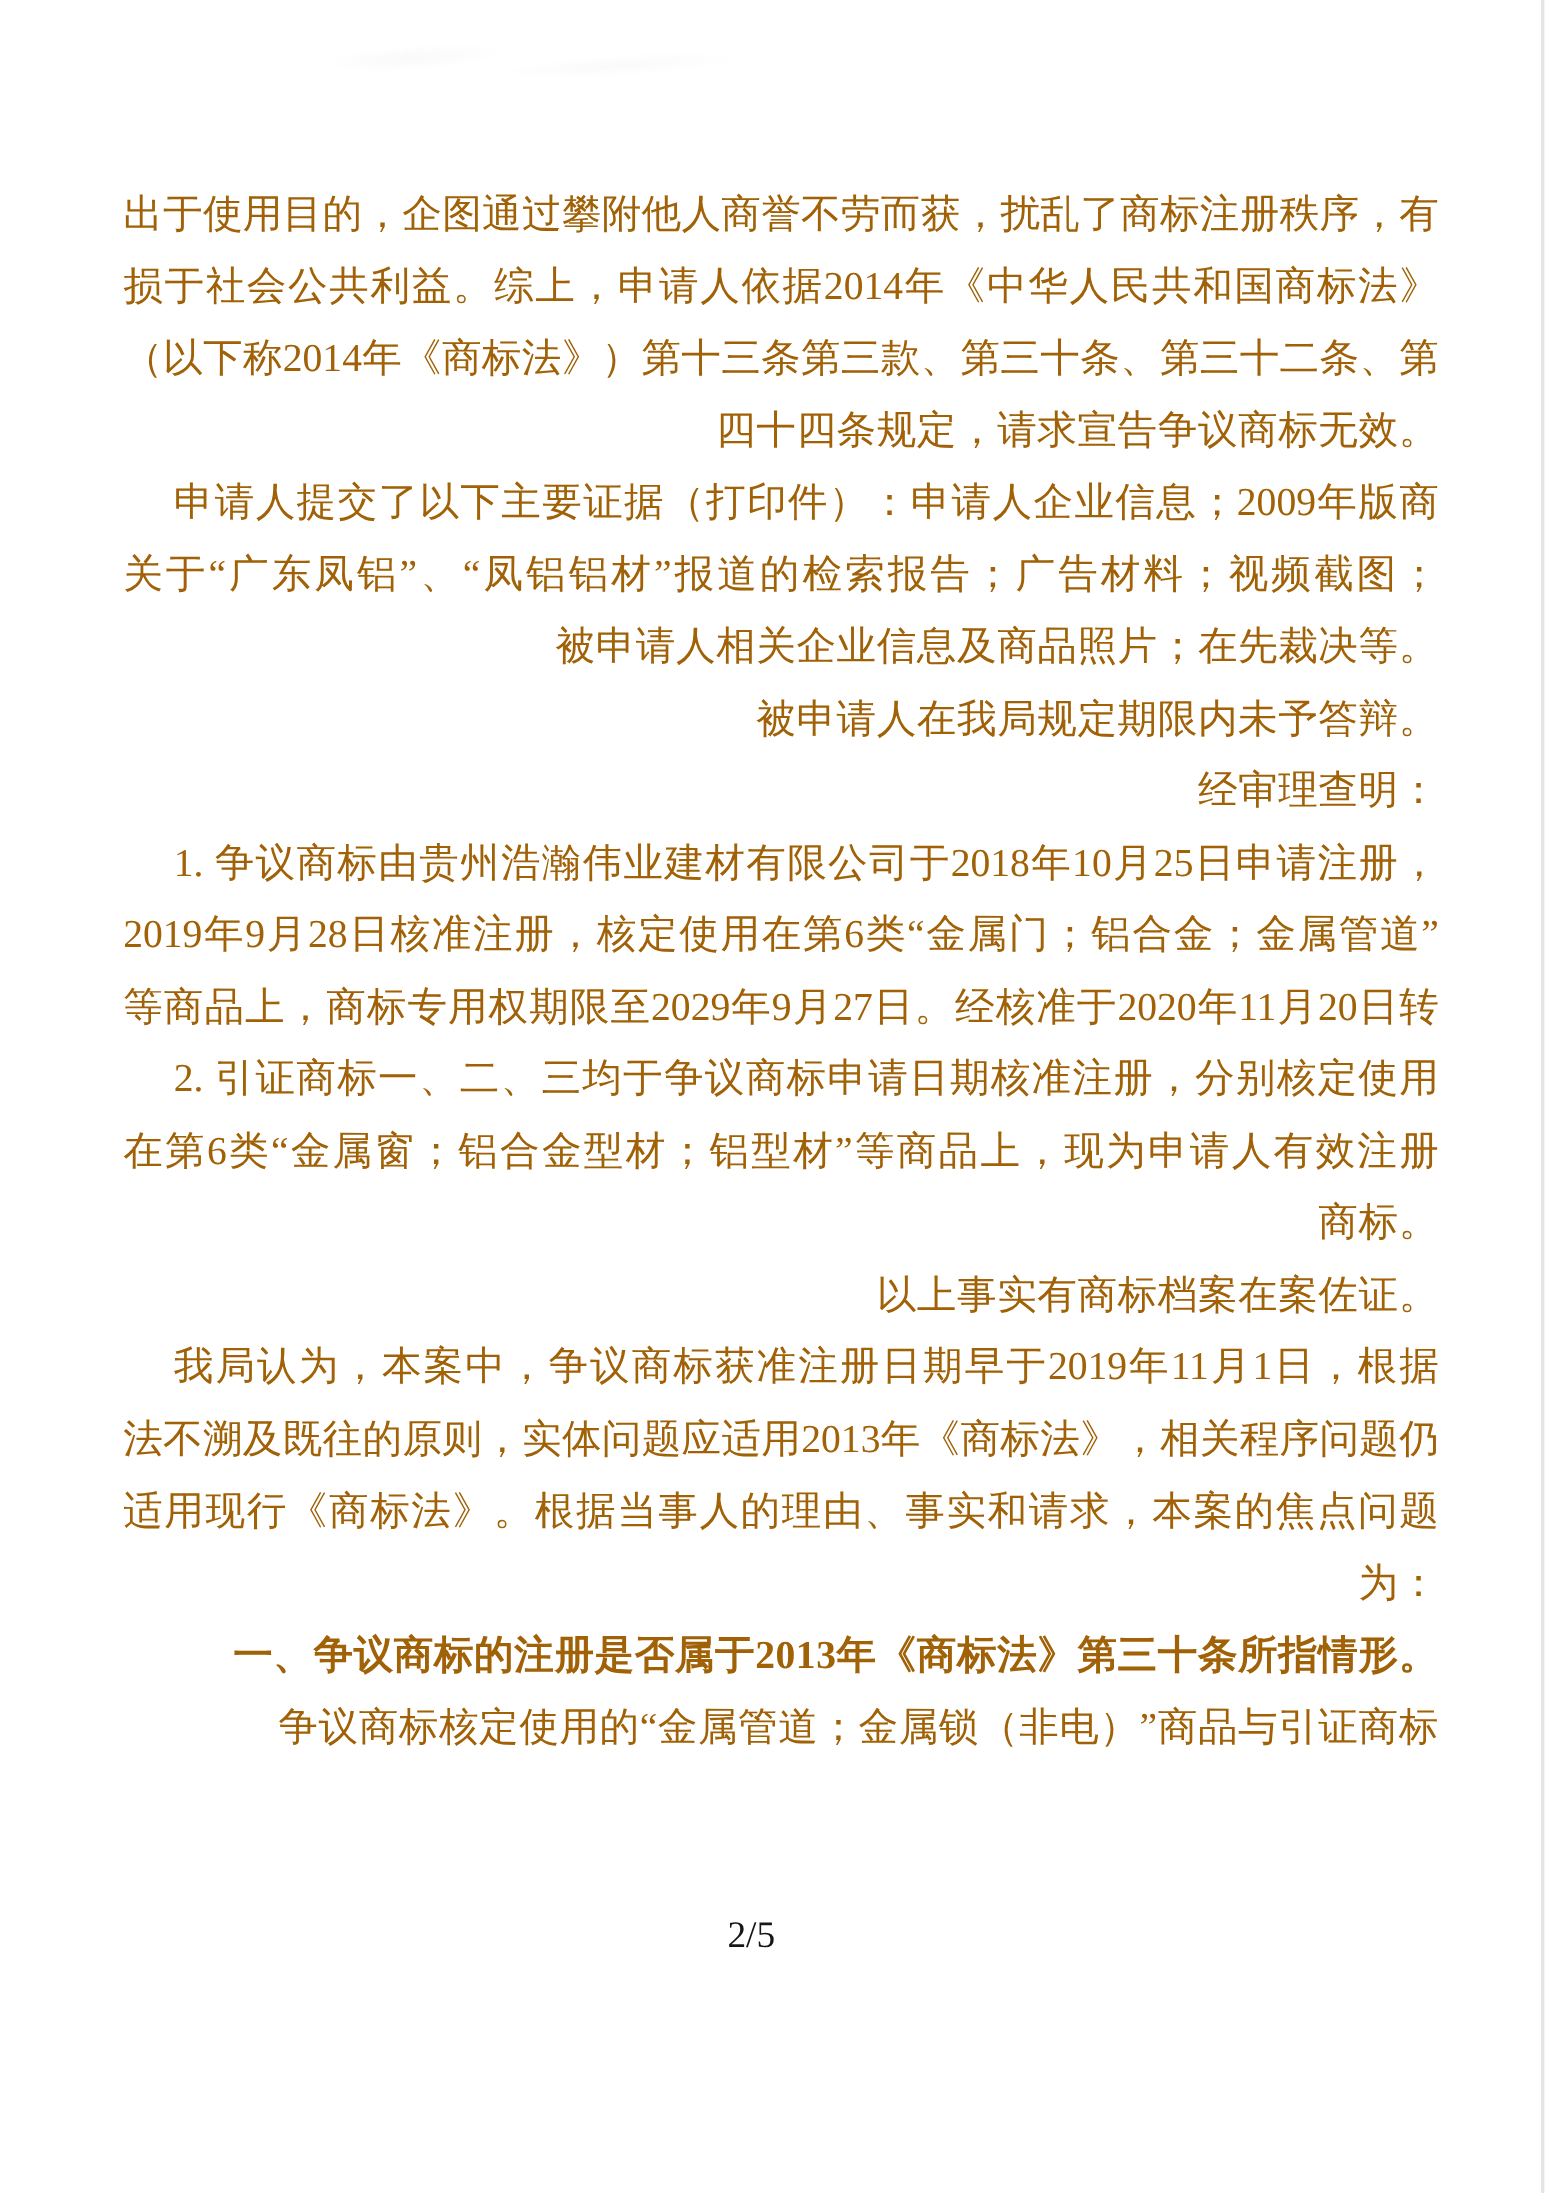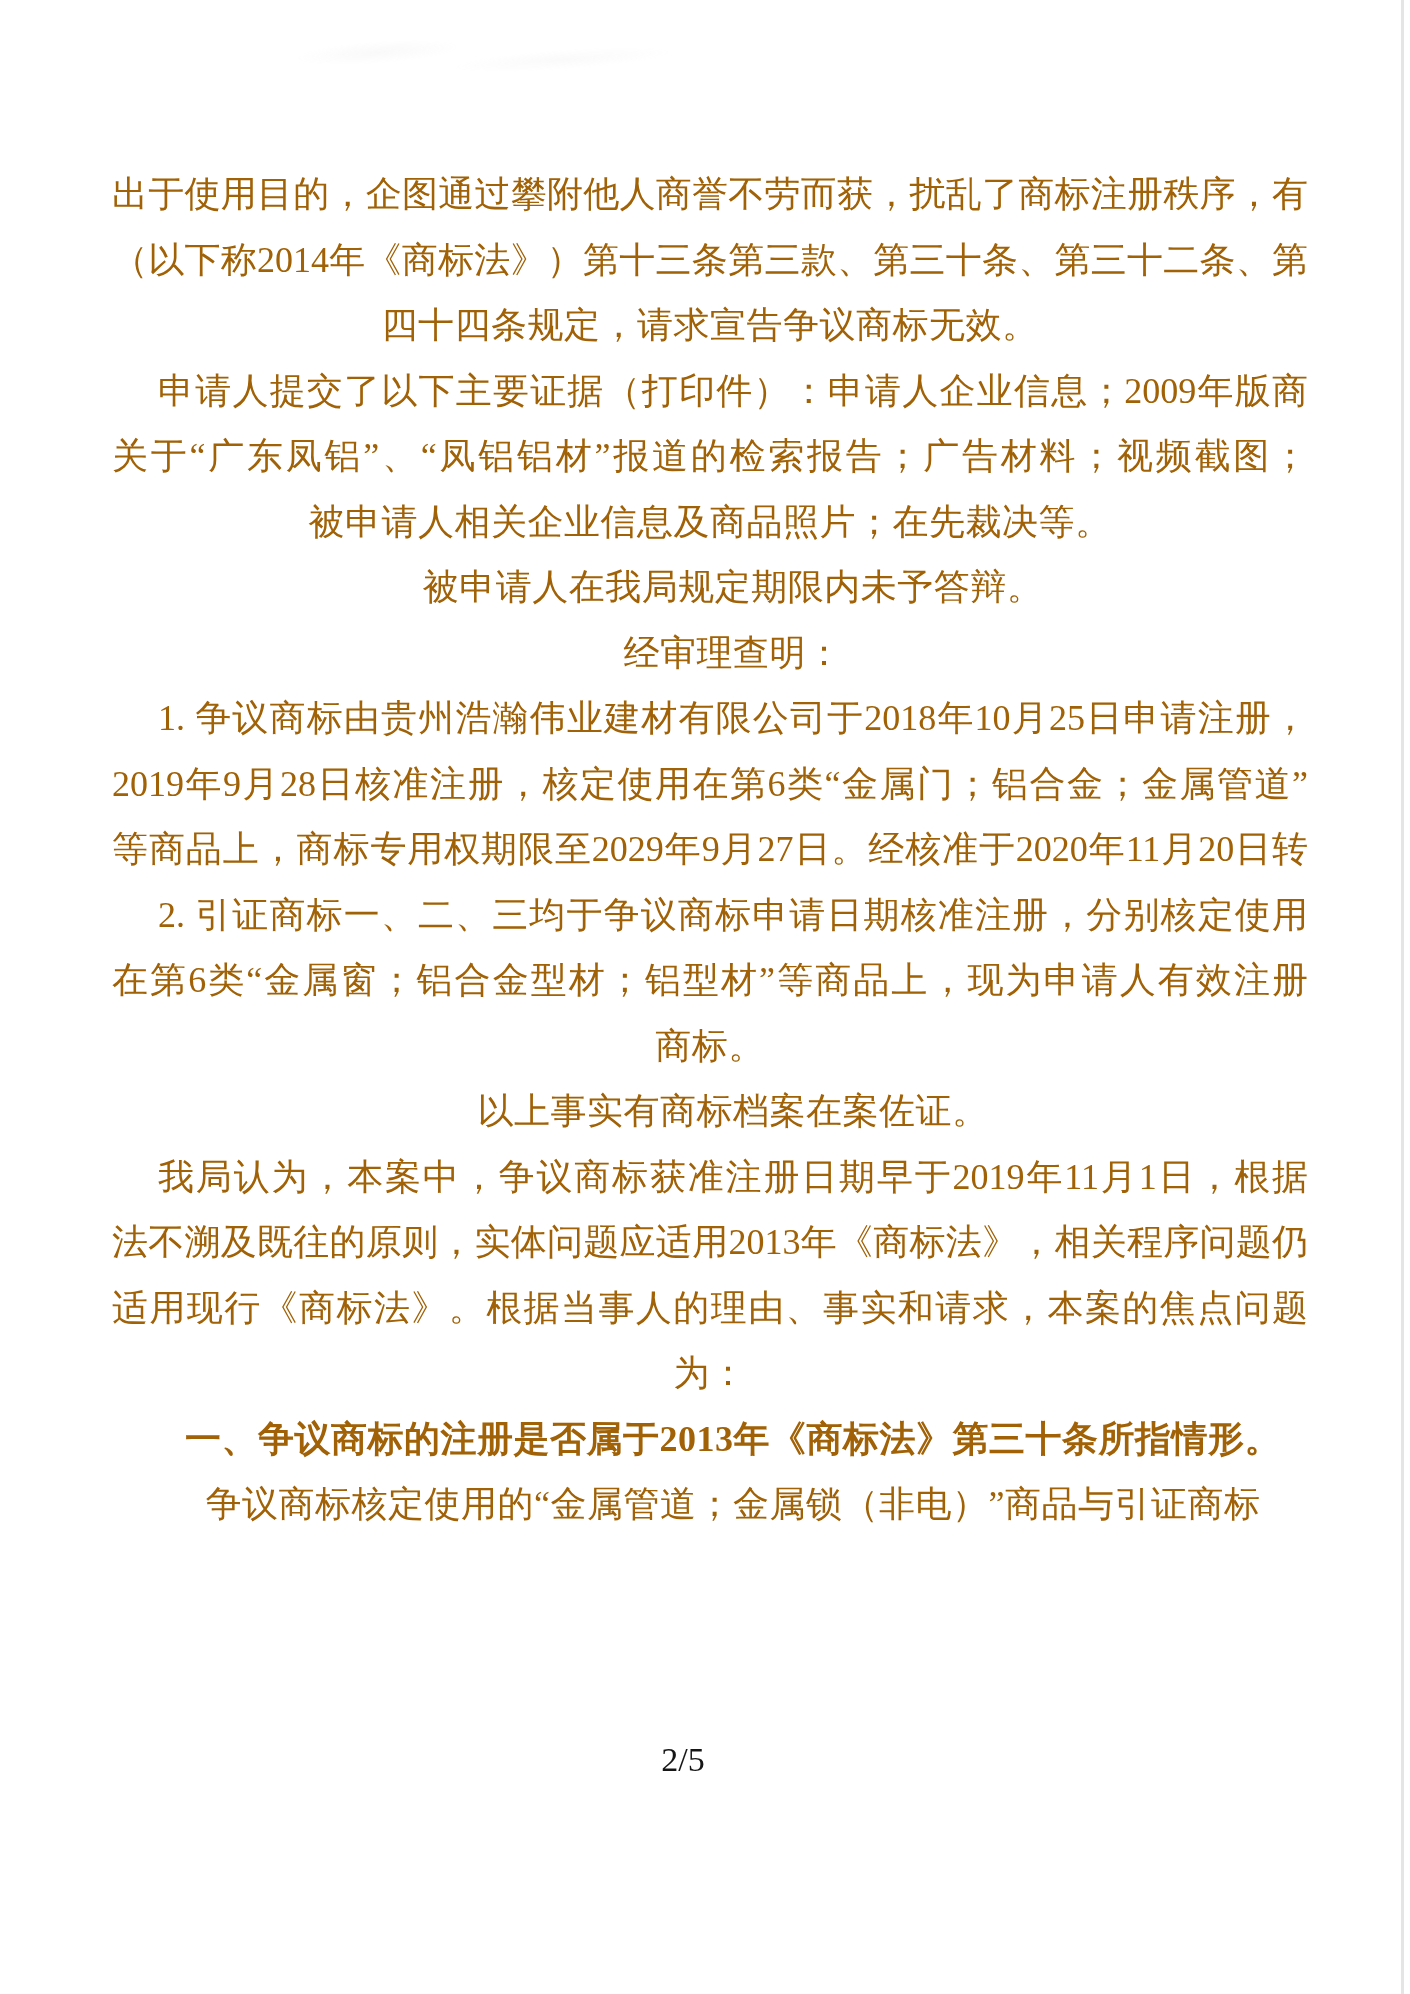--- a/index.html
+++ b/index.html
@@ -24,21 +24,21 @@
     left: 112px;
     top: 162px;
     width: 1196px;
     color: #a16207;
   }
   .line {
     height: 65.5px;
     line-height: 65.5px;
     font-size: 36px;
     white-space: nowrap;
-    text-align: center;
+    text-align: right;
     letter-spacing: 0.5px;
   }
   .line.justify {
     white-space: normal;
     text-align: justify;
     text-align-last: justify;
     letter-spacing: 0;
   }
   .line.indent {
     padding-left: 46px;
@@ -81,20 +81,21 @@
     pointer-events: none;
   }
 </style>
 </head>
 <body>
 
 <div class="page">
   <div class="scan-smudge"></div>
   <div class="text-block" id="text-block">
       <div class="line justify">出于使用目的，企图通过攀附他人商誉不劳而获，扰乱了商标注册秩序，有</div>
+      <div class="line justify">损于社会公共利益。综上，申请人依据2014年《中华人民共和国商标法》</div>
       <div class="line justify">（以下称2014年《商标法》）第十三条第三款、第三十条、第三十二条、第</div>
       <div class="line">四十四条规定，请求宣告争议商标无效。</div>
       <div class="line justify indent">申请人提交了以下主要证据（打印件）：申请人企业信息；2009年版商</div>
       <div class="line justify">关于“广东凤铝”、“凤铝铝材”报道的检索报告；广告材料；视频截图；</div>
       <div class="line">被申请人相关企业信息及商品照片；在先裁决等。</div>
       <div class="line indent">被申请人在我局规定期限内未予答辩。</div>
       <div class="line indent">经审理查明：</div>
       <div class="line justify indent">1. 争议商标由贵州浩瀚伟业建材有限公司于2018年10月25日申请注册，</div>
       <div class="line justify">2019年9月28日核准注册，核定使用在第6类“金属门；铝合金；金属管道”</div>
       <div class="line justify">等商品上，商标专用权期限至2029年9月27日。经核准于2020年11月20日转</div>

